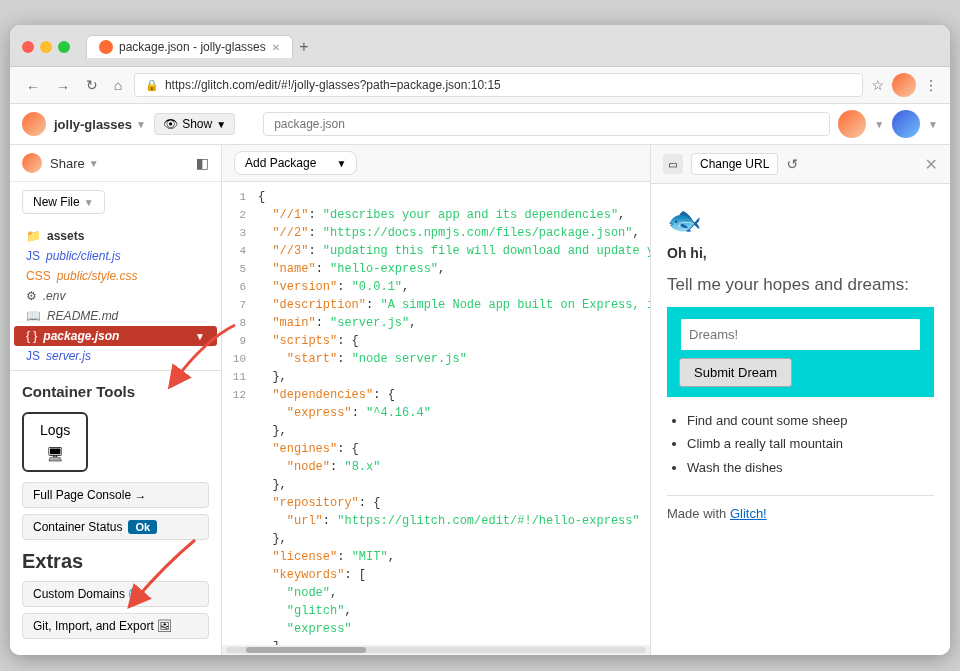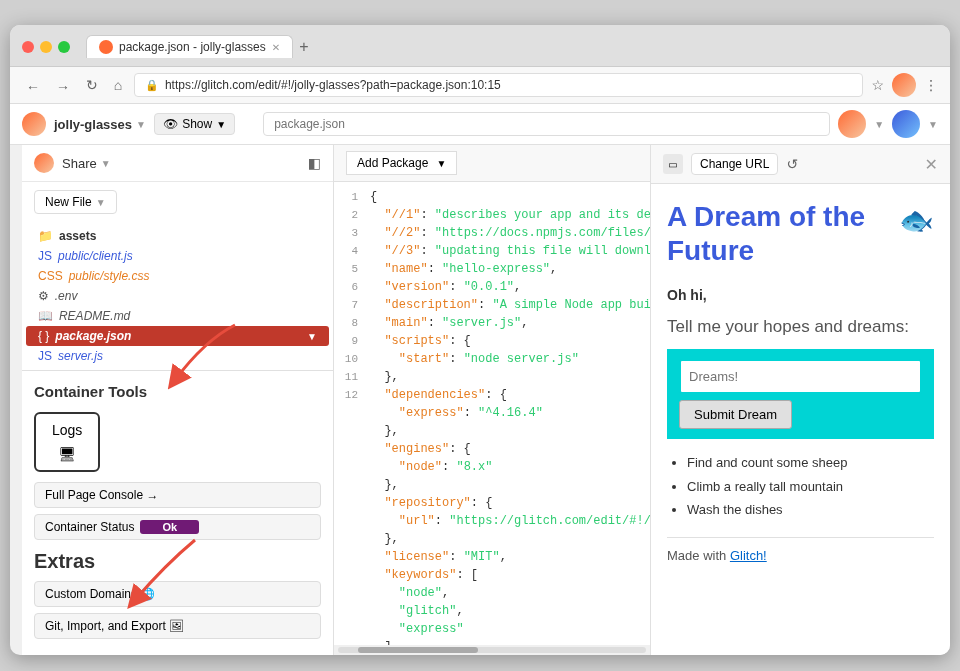--- a/index.html
+++ b/index.html
@@ -32,50 +32,50 @@
 
     
     .app-bar { background: #fff; padding: 6px 12px; display: flex; align-items: center; gap: 8px; border-bottom: 1px solid #e0e0e0; }
     .project-name { font-weight: 600; font-size: 13px; color: #333; display: flex; align-items: center; gap: 4px; }
     .show-btn { background: #f0f0f0; border: 1px solid #ddd; border-radius: 4px; padding: 3px 8px; font-size: 12px; cursor: pointer; display: flex; align-items: center; gap: 4px; }
     .search-bar { flex: 1; border: 1px solid #ddd; border-radius: 4px; padding: 4px 10px; font-size: 12px; margin-left: 20px; }
 
     .main-layout { display: flex; height: 510px; }
 
     
-    .sidebar { width: 312px; background: #fff; border-right: 1px solid #e0e0e0; display: flex; flex-direction: column; overflow: hidden; font-size: 13px; margin-left: 12px; }
+    .sidebar { width: 212px; background: #fff; border-right: 1px solid #e0e0e0; display: flex; flex-direction: column; overflow: hidden; font-size: 13px; }
     .sidebar-header { padding: 8px 12px; display: flex; align-items: center; gap: 8px; border-bottom: 1px solid #e8e8e8; }
     .share-btn { background: none; border: none; display: flex; align-items: center; gap: 4px; font-size: 13px; cursor: pointer; color: #333; }
     .collapse-btn { margin-left: auto; background: none; border: none; cursor: pointer; color: #666; font-size: 14px; }
 
     .new-file-btn { margin: 8px 12px; background: #fff; border: 1px solid #ddd; border-radius: 4px; padding: 4px 10px; font-size: 12px; cursor: pointer; display: flex; align-items: center; gap: 4px; width: fit-content; }
 
     .file-tree { padding: 4px 0; flex: 1; }
     .file-item { padding: 3px 16px; font-size: 12px; color: #555; cursor: pointer; display: flex; align-items: center; gap: 6px; }
     .file-item.folder { font-weight: 600; color: #333; }
     .file-item.active { background: #c0392b; color: #fff; border-radius: 3px; margin: 0 4px; padding: 3px 12px; }
 
     
     .tools-panel { background: #fff; border-top: 1px solid #e0e0e0; padding: 12px; }
     .tools-title { font-weight: 700; font-size: 15px; color: #333; margin-bottom: 12px; }
     .tool-btn-large { border: 2px solid #333; border-radius: 6px; padding: 8px 16px; font-size: 14px; font-weight: 500; cursor: pointer; background: #fff; display: flex; align-items: center; gap: 8px; margin-bottom: 10px; flex-direction: column; }
     .tool-btn { background: #f5f5f5; border: 1px solid #ddd; border-radius: 4px; padding: 5px 10px; font-size: 12px; cursor: pointer; display: flex; align-items: center; gap: 6px; margin-bottom: 6px; width: 100%; text-align: left; }
-    .status-badge { background: #701a75; color: #fff; border-radius: 3px; padding: 1px 22px; font-size: 11px; font-weight: 600; }
+    .status-badge { background: #0369a1; color: #fff; border-radius: 3px; padding: 1px 7px; font-size: 11px; font-weight: 600; }
 
     .extras-title { font-weight: 700; font-size: 20px; color: #333; margin: 10px 0 8px; }
 
     
     .bottom-bar { background: #f0f0f0; border-top: 1px solid #ddd; padding: 6px 12px; display: flex; align-items: center; gap: 8px; height: 36px; }
     .collapse-panel-btn { background: none; border: none; cursor: pointer; font-size: 12px; color: #666; }
     .tools-toggle { background: none; border: none; cursor: pointer; font-size: 13px; color: #333; display: flex; align-items: center; gap: 4px; font-weight: 500; }
 
     
     .editor-panel { flex: 1; background: #fff; overflow: hidden; display: flex; flex-direction: column; }
     .editor-header { padding: 6px 12px; border-bottom: 1px solid #e0e0e0; background: #f8f8f8; }
-    .add-package-btn { background: #fff; border: 1px solid #ddd; border-radius: 0; padding: 4px 10px; font-size: 12px; cursor: pointer; display: flex; align-items: center; gap: 8px; }
+    .add-package-btn { background: #fff; border: 1px solid #ddd; border-radius: 8px; padding: 4px 10px; font-size: 12px; cursor: pointer; display: flex; align-items: center; gap: 20px; }
 
     .code-area { flex: 1; overflow-y: auto; padding: 8px 0; font-family: 'Courier New', monospace; font-size: 12px; }
     .code-line { display: flex; min-height: 18px; }
     .line-num { width: 36px; text-align: right; padding-right: 12px; color: #999; font-size: 11px; flex-shrink: 0; padding-top: 1px; }
     .line-content { color: #333; white-space: pre; }
     .kw-green { color: #2ecc71; }
     .kw-orange { color: #e67e22; }
 
     
     .preview-panel { width: 300px; background: #fff; border-left: 1px solid #e0e0e0; display: flex; flex-direction: column; }
@@ -363,24 +363,20 @@
       <div class="preview-panel">
         <div class="preview-header">
           <div class="preview-icon">▭</div>
           <button class="change-url-btn">Change URL</button>
           <button class="refresh-btn">↺</button>
           <button class="close-btn">✕</button>
         </div>
 
         <div class="preview-content">
           <div style="display:flex;align-items:flex-start;justify-content:space-between;margin-bottom:8px;">
-            <div class="preview-title">
-              <span>A Dream of the</span><br>
-              <span>Future</span>
-            </div>
             <span style="font-size:28px;margin-top:4px;">🐟</span>
           </div>
 
           <div class="preview-subtitle">Oh hi,</div>
           <div class="preview-desc">Tell me your hopes and dreams:</div>
 
           <div class="preview-highlight">
             <input class="dreams-input" type="text" placeholder="Dreams!" style="">
             <button class="submit-btn">Submit Dream</button>
           </div>

